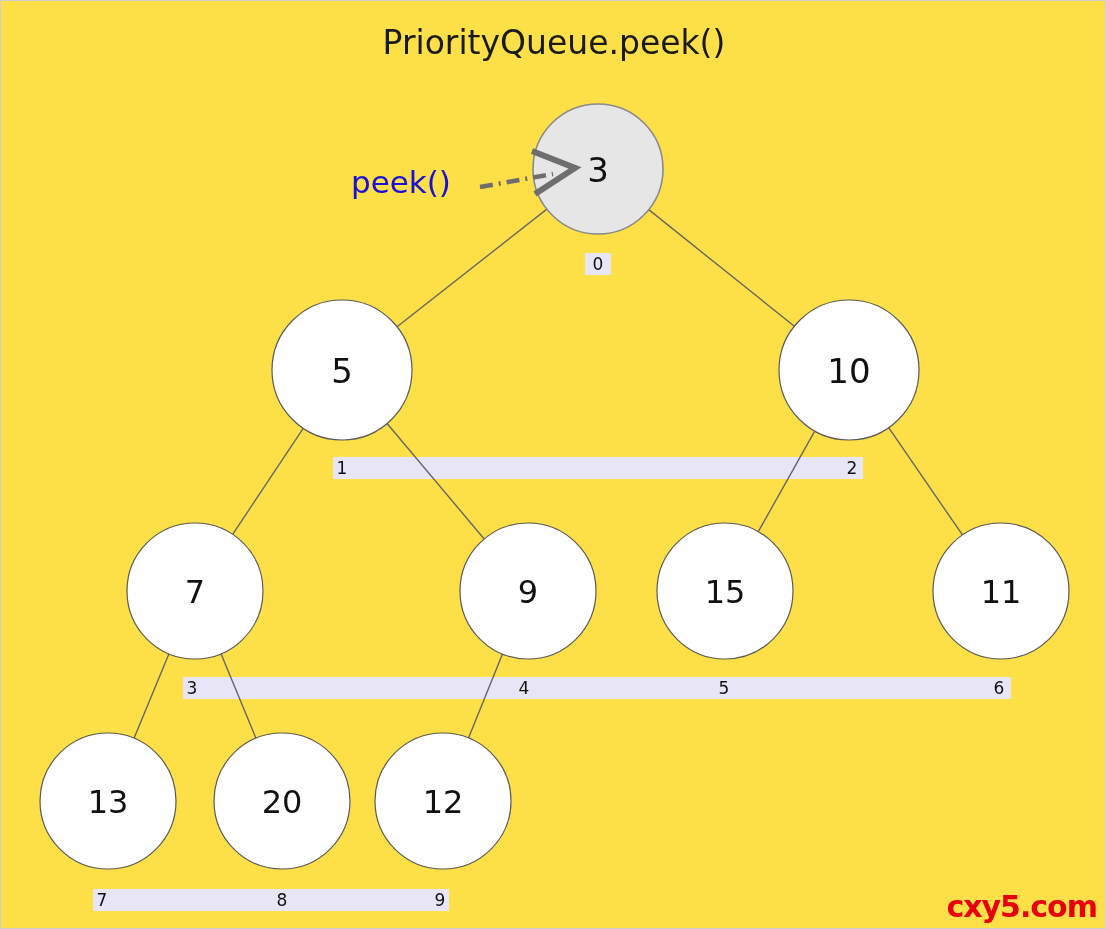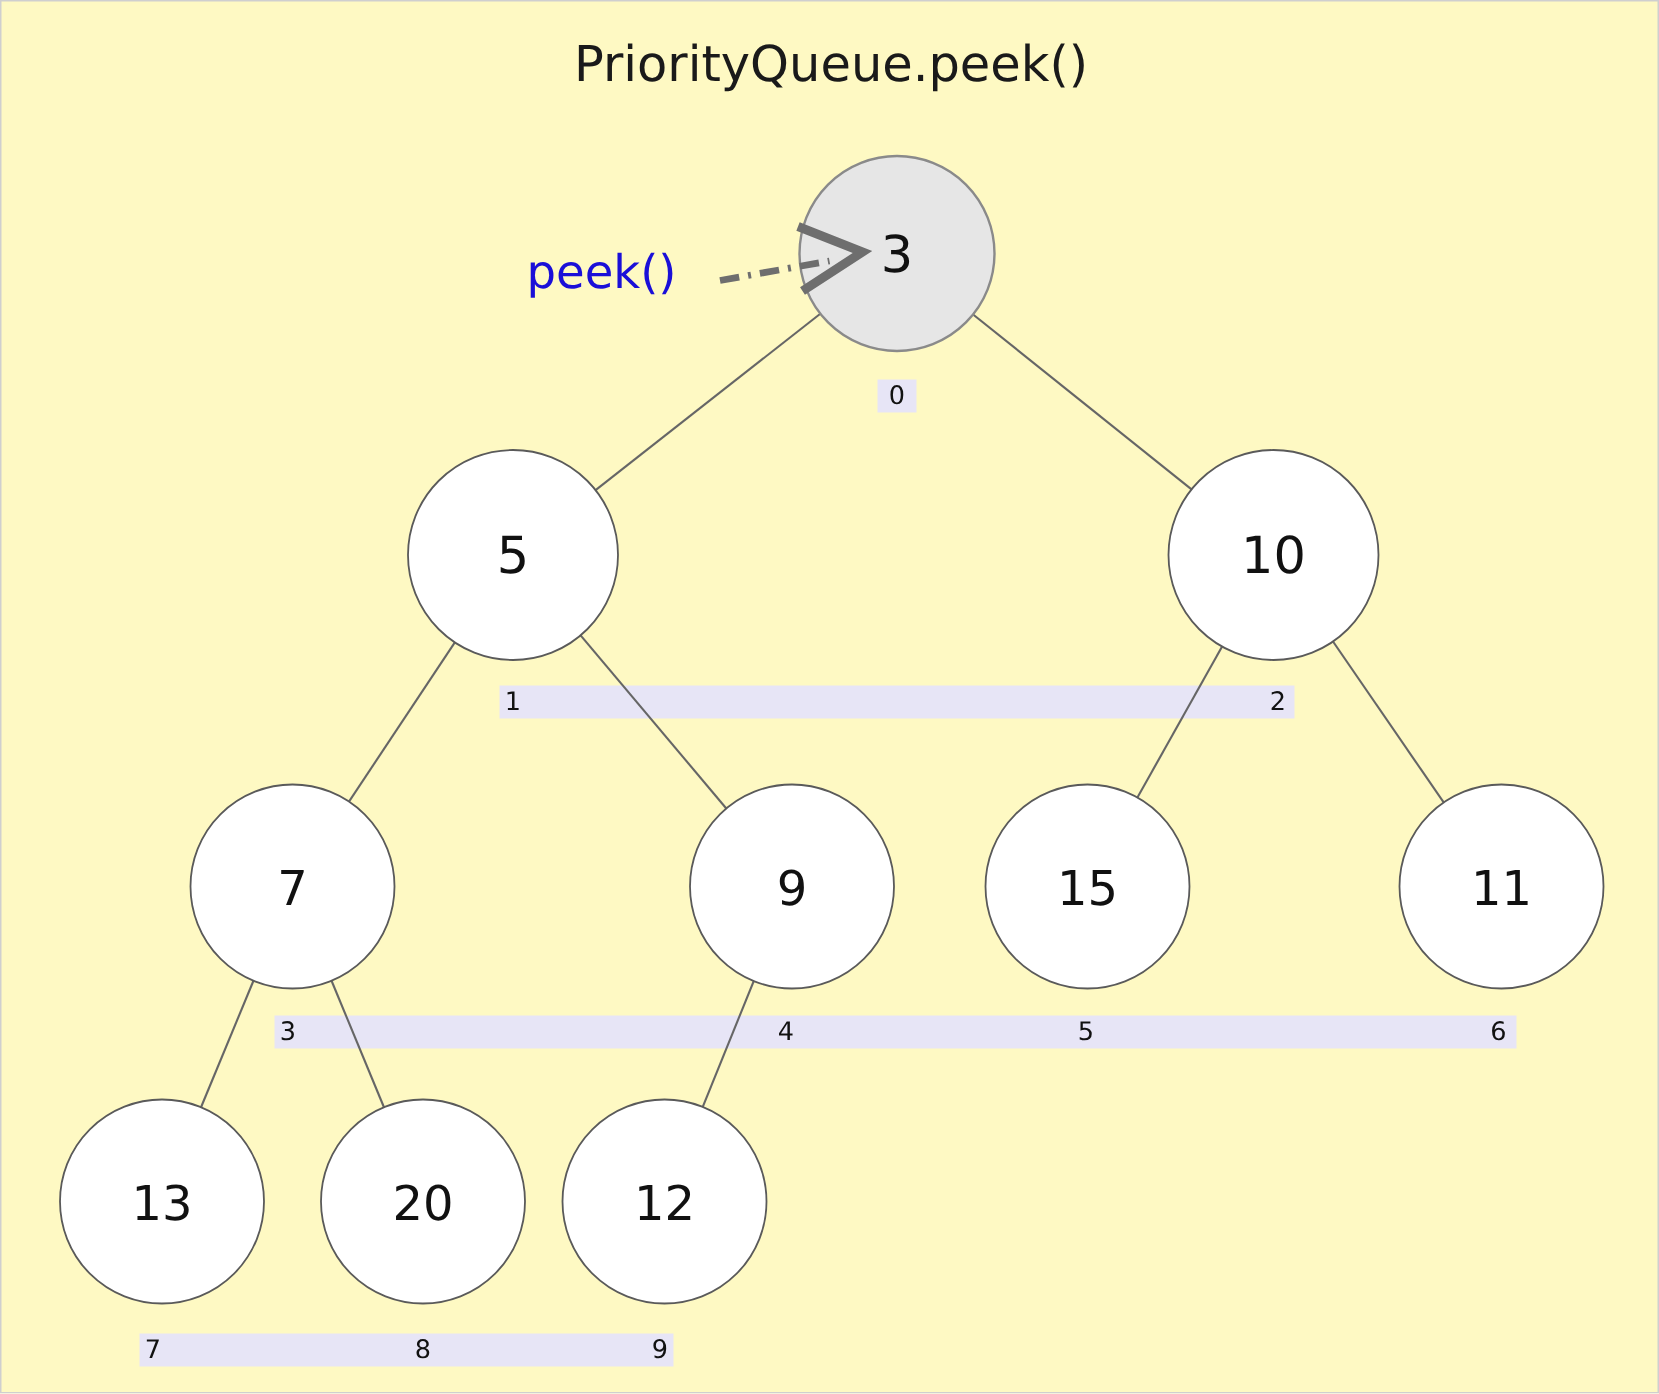--- a/index.html
+++ b/index.html
@@ -7,21 +7,21 @@
     padding: 0;
     background: #ffffff;
   }
   body {
     font-family: "DejaVu Sans", "Liberation Sans", sans-serif;
   }
   #canvas {
     position: relative;
     width: 1106px;
     height: 929px;
-    background: #fef9c3;
+    background: #fde047;
     border: 1px solid #cfcfcf;
     box-sizing: border-box;
     overflow: hidden;
   }
   #title {
     position: absolute;
     left: 0;
     top: 22px;
     width: 1106px;
     text-align: center;
@@ -146,14 +146,15 @@
         <text class="idx-label" x="281" y="899">8</text>
         <text class="idx-label" x="439" y="899">9</text>
       </g>
     <g id="annotation-layer">
         <text class="peek-label" x="350" y="181" fill="#1a0fd8">peek()</text>
         <line x1="479" y1="186" x2="552" y2="173" stroke="#6e6e6e" stroke-width="4.5" stroke-dasharray="13,6,2,6"></line>
         <path d="M 531 150 L 574 167 L 534 193" fill="none" stroke="#6e6e6e" stroke-width="6" stroke-linecap="butt" stroke-linejoin="miter"></path>
       </g>
   </svg>
 
+  <div id="watermark">cxy5.com</div>
 
 </div>
 
 </body></html>

